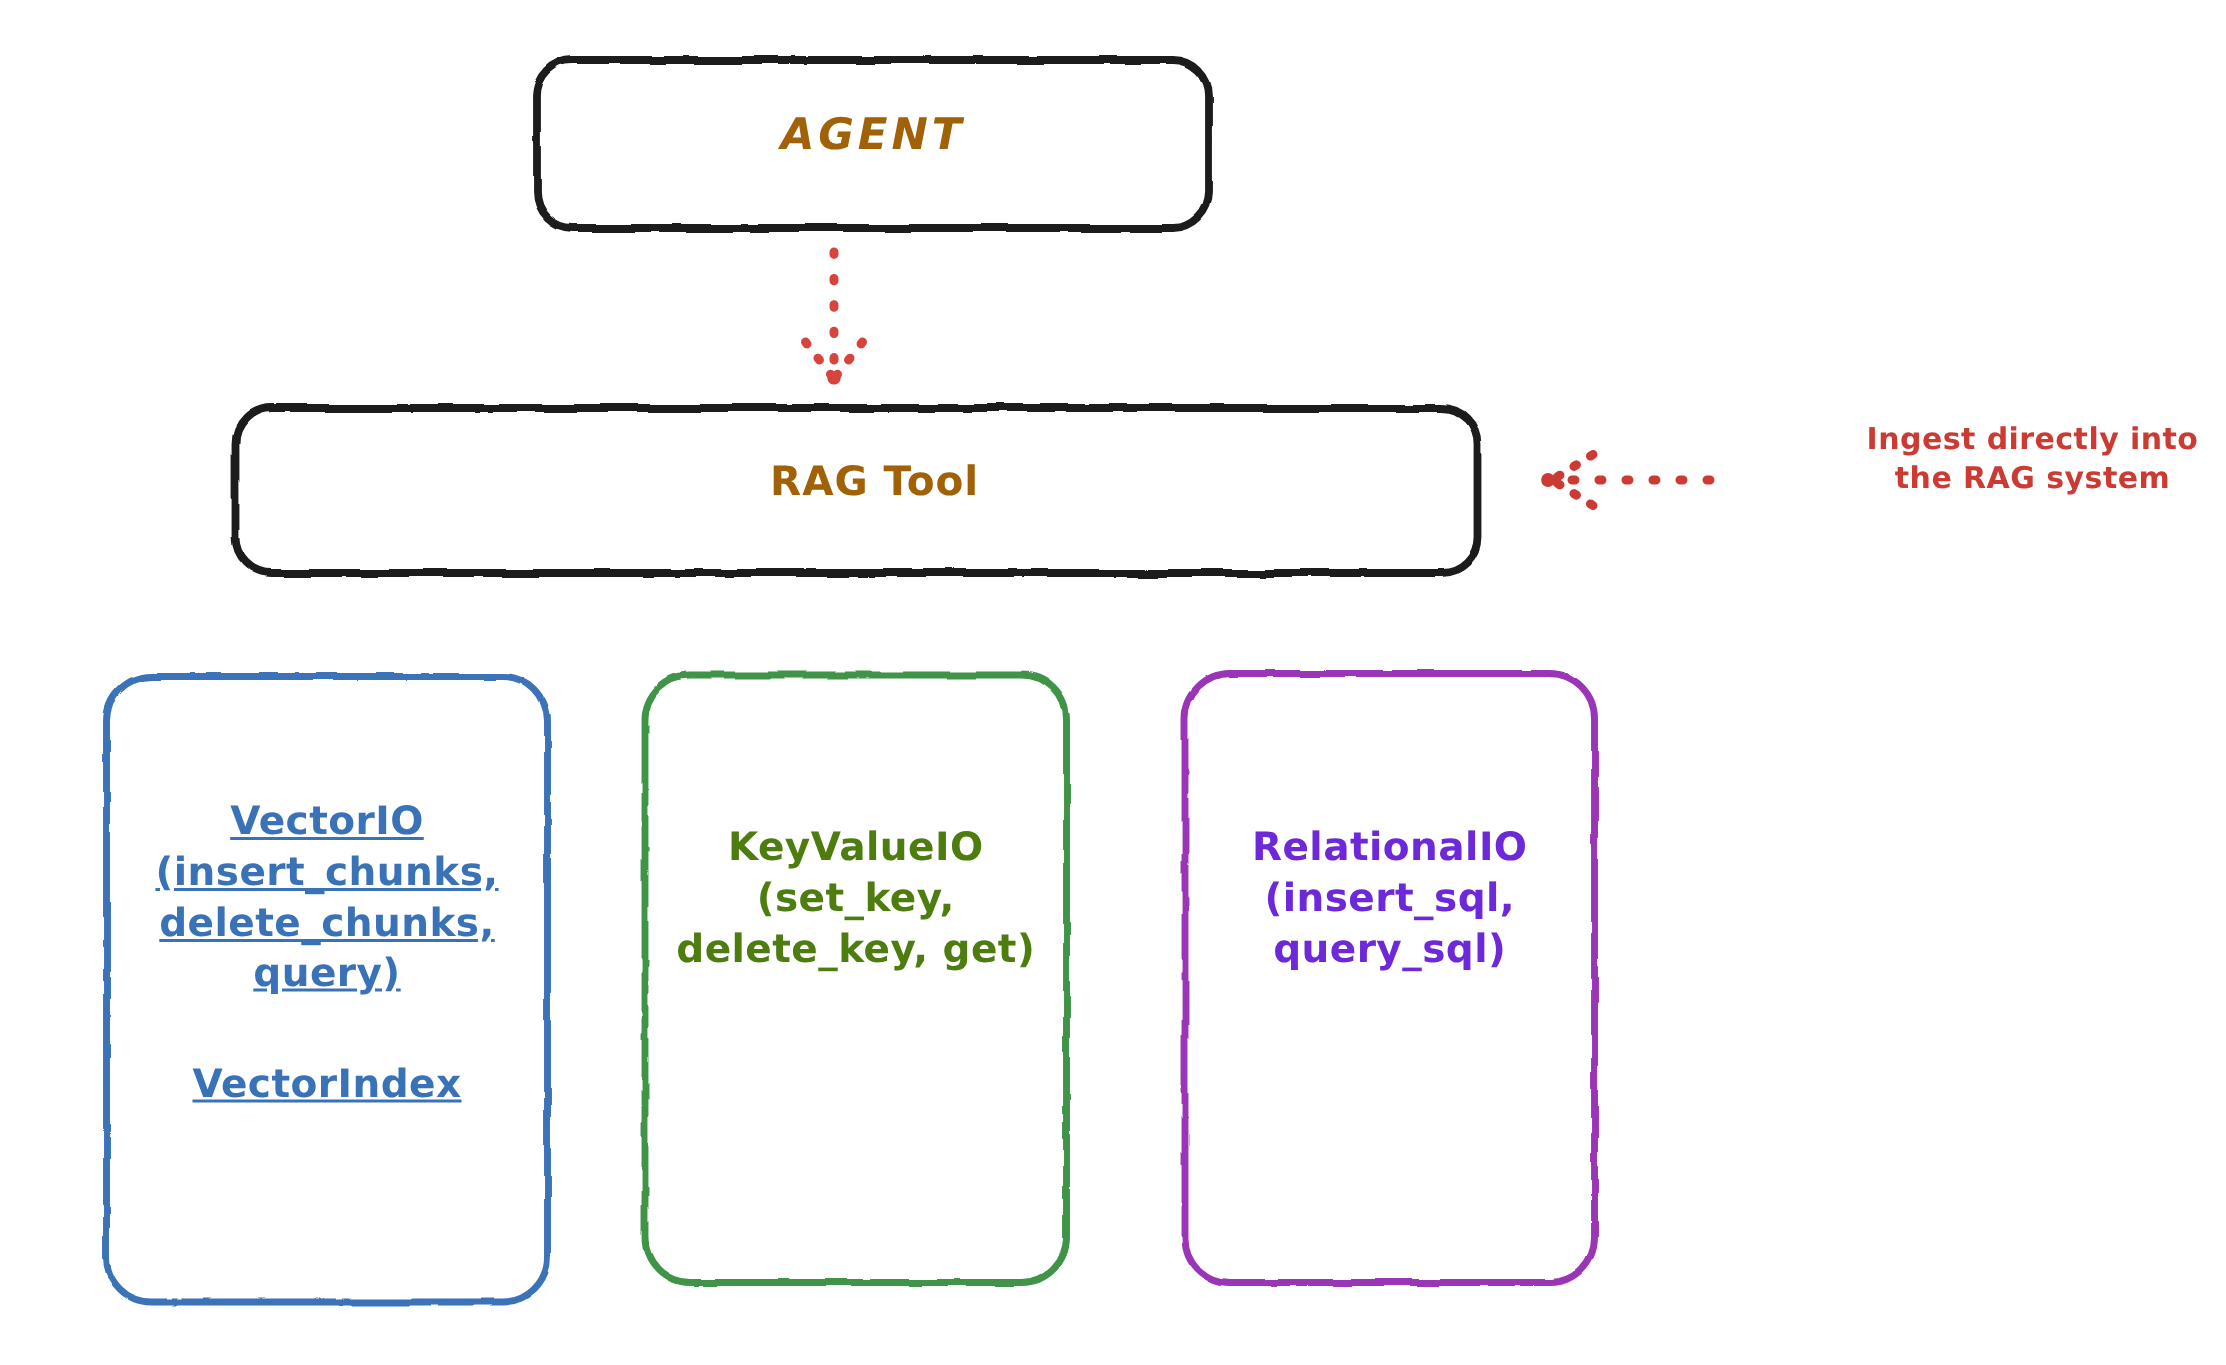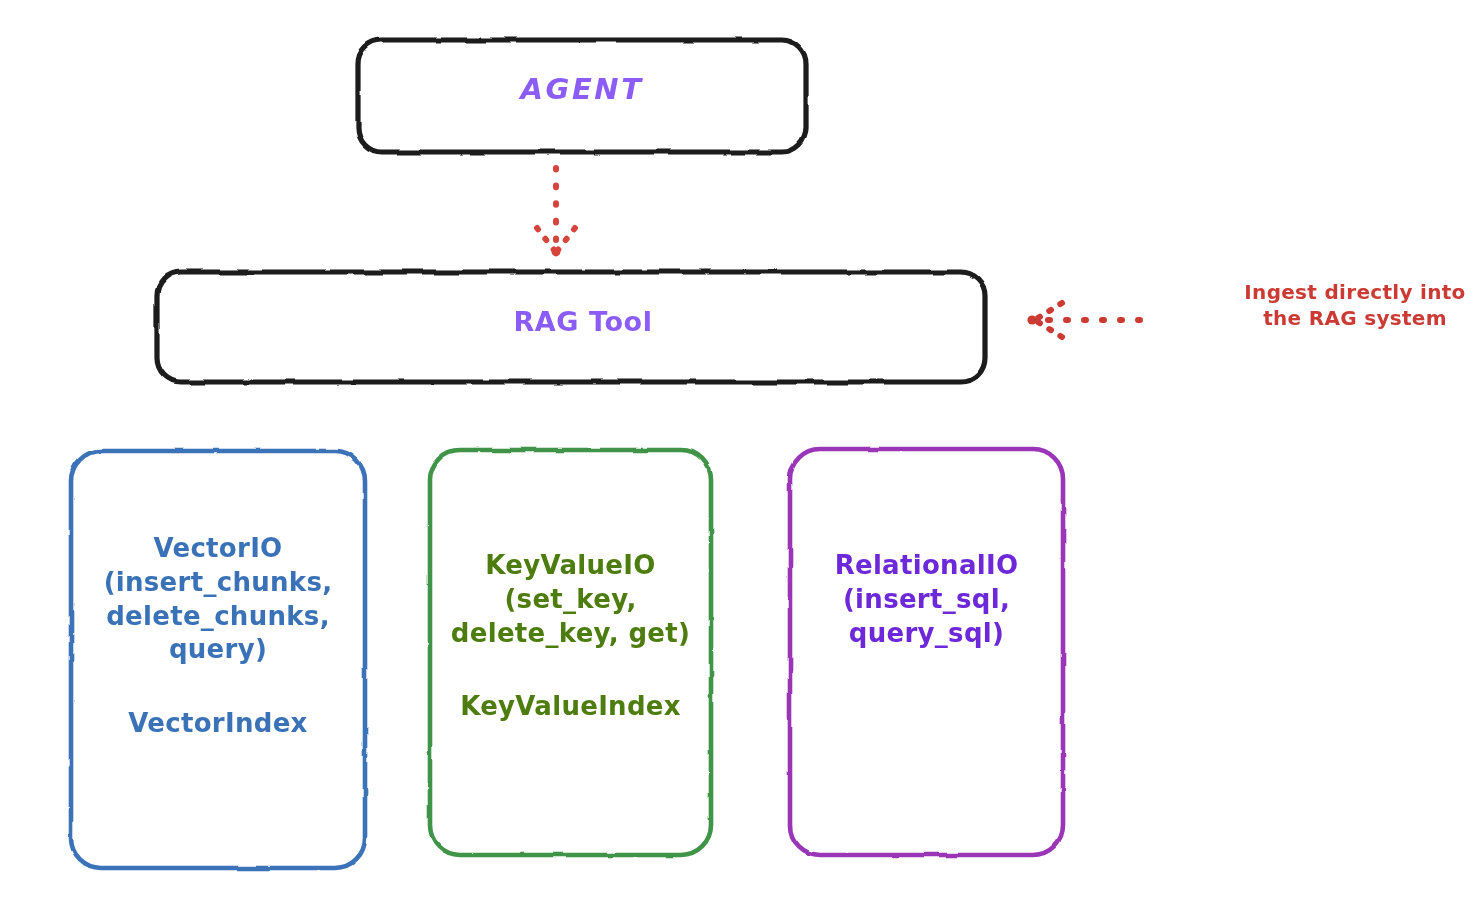--- a/index.html
+++ b/index.html
@@ -27,21 +27,21 @@
     position: absolute;
     text-align: center;
     line-height: 1.06;
     white-space: pre-line;
     letter-spacing: 0.4px;
     font-family: "DejaVu Sans", sans-serif;
     user-select: none;
   }
 
   .node-title-dark {
-    color: #8b5cf6;
+    color: #a16207;
     font-weight: 600;
     font-style: italic;
   }
 
   .agent-label {
     left: 358px;
     top: 74px;
     width: 448px;
     font-size: 29px;
     letter-spacing: 2.6px;
@@ -135,35 +135,34 @@
 
   <g filter="url(#rough2)">
     <rect x="790" y="449" width="273" height="406" rx="30" ry="30" fill="#ffffff" stroke="#9b35b8" stroke-width="4.6"></rect>
   </g>
 </svg>
 
 <div class="lbl node-title-dark agent-label">AGENT</div>
 
 <div class="lbl node-title-dark ragtool-label">RAG Tool</div>
 
-<div class="store-block blue" style="left:71px; top:532px; width:294px;">
+<div class="store-block blue" style="left:71px; top:532px; width:294px;text-decoration:underline;">
   <span class="store-ops">VectorIO
 (insert_chunks,
 delete_chunks,
 query)</span>
   <span class="store-gap"></span>
   <span class="store-index">VectorIndex</span>
 </div>
 
 <div class="store-block green" style="left:430px; top:549px; width:281px;">
   <span class="store-ops">KeyValueIO
 (set_key,
 delete_key, get)</span>
   <span class="store-gap"></span>
-  <span class="store-index">KeyValueIndex</span>
 </div>
 
 <div class="store-block purple" style="left:790px; top:549px; width:273px;">
   <span class="store-ops">RelationalIO
 (insert_sql,
 query_sql)</span>
   <span class="store-gap"></span>
 </div>
 
 <div class="annot red">Ingest directly into

